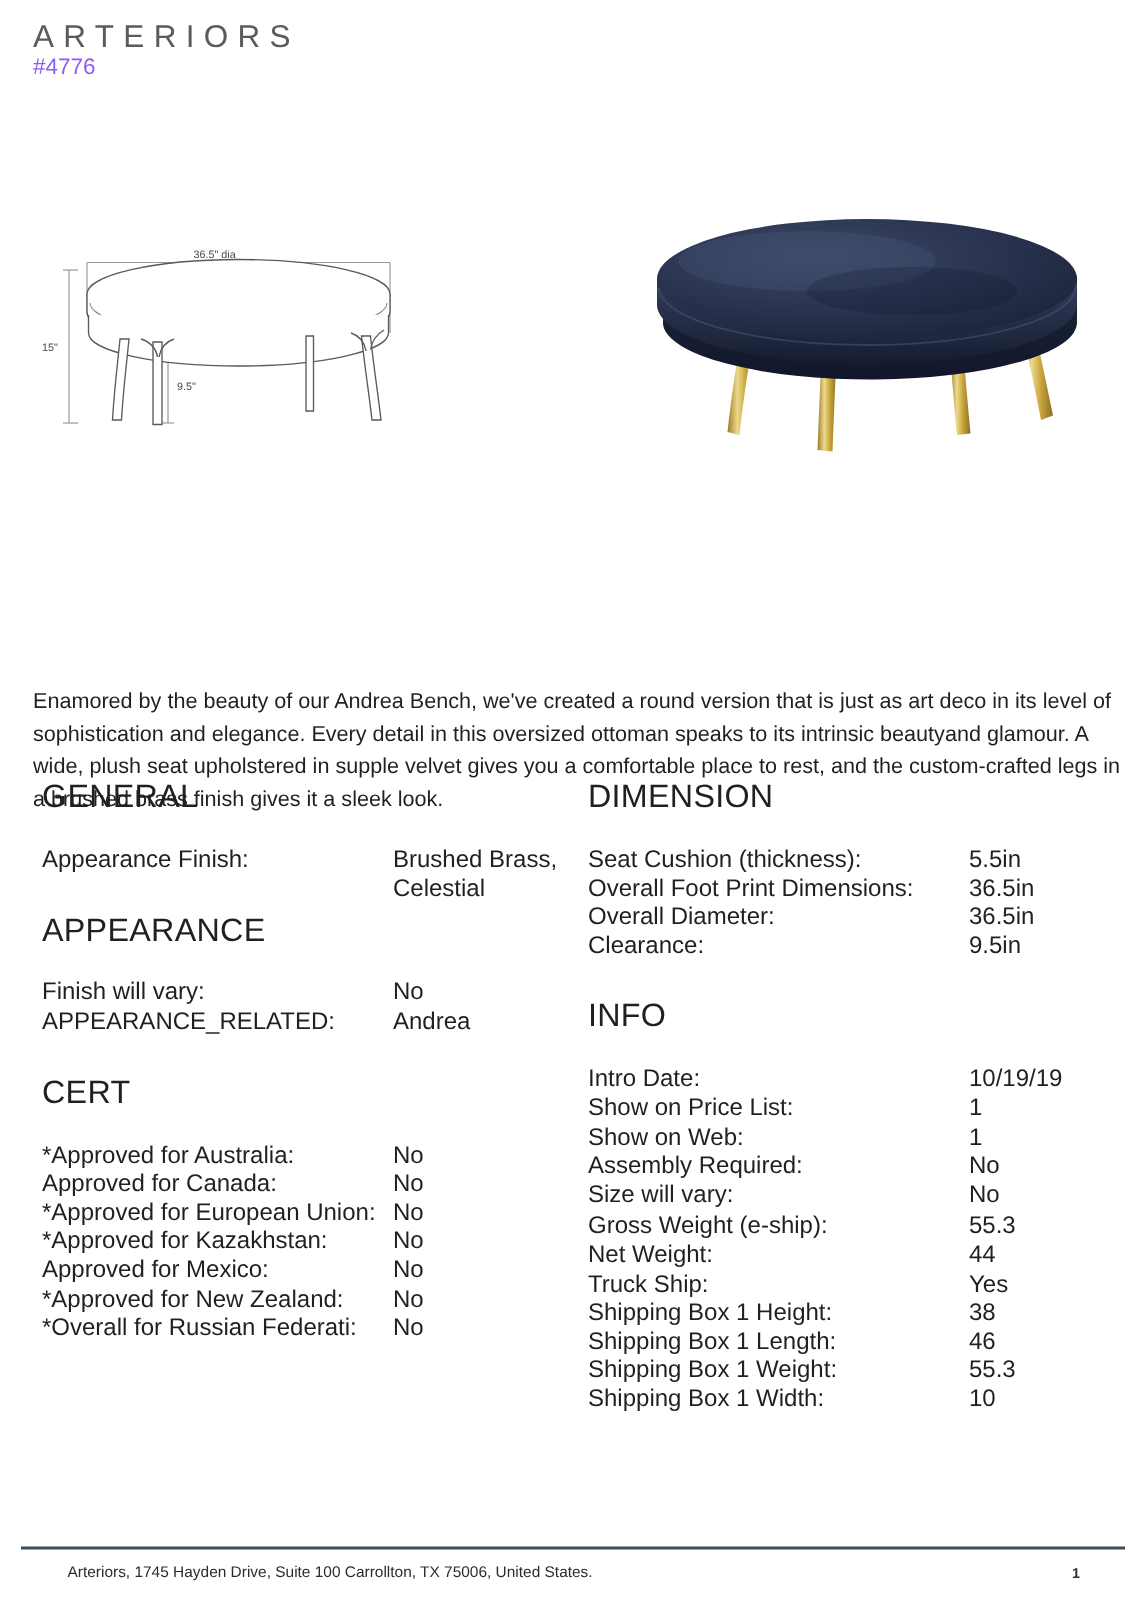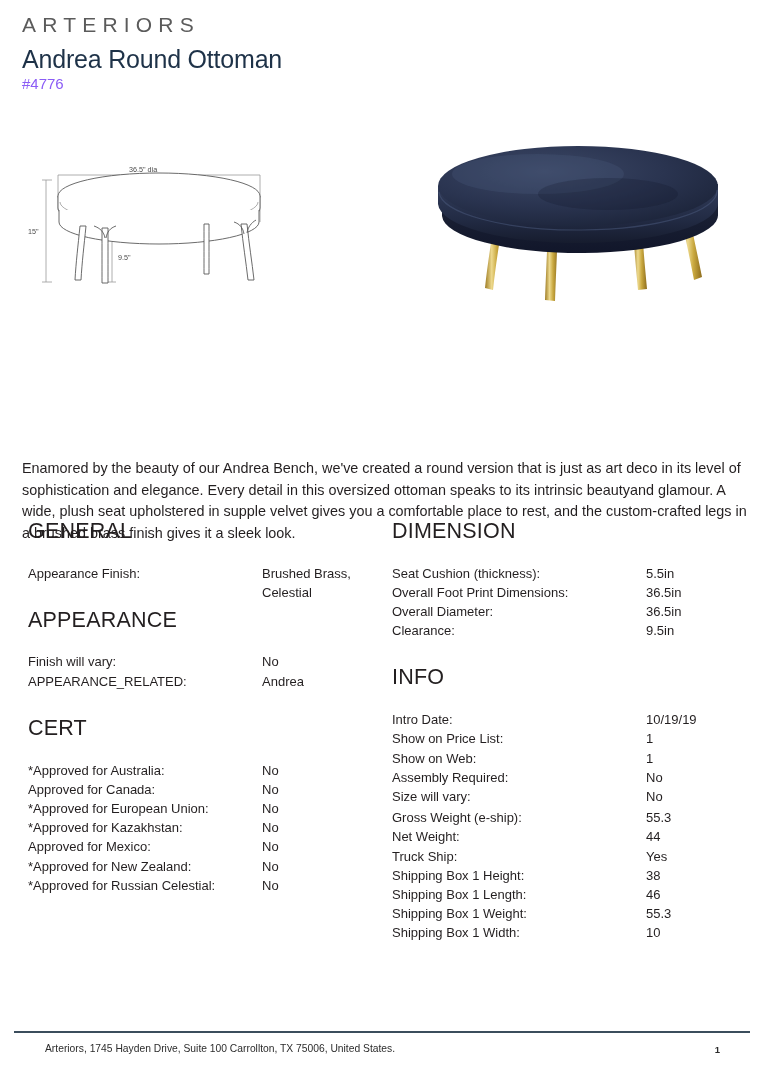--- a/index.html
+++ b/index.html
@@ -85,21 +85,21 @@
     font-weight: 400;
     color: #231f20;
     line-height: 1.1;
     margin: 0 0 20px 0;
     letter-spacing: 0.2px;
   }
   .section + .section .section-title { margin-top: 26px; }
 
   .spec-row {
     display: flex;
-    font-size: 13px;
+    font-size: 16px;
     line-height: 19.2px;
     color: #231f20;
     align-items: flex-start;
   }
   .spec-label { flex: 0 0 auto; }
   .spec-value { position: absolute; white-space: pre-line; }
 
   #col-left .spec-row  { position: relative; min-height: 19.2px; }
   #col-left .spec-value  { left: 234px; }
   #col-right .spec-row { position: relative; min-height: 19.2px; }
@@ -135,21 +135,20 @@
     font-family: "Liberation Sans", sans-serif;
     font-size: 7.2px;
     fill: #4a4a4a;
   }
 </style>
 </head>
 <body>
 
 <div id="header">
   <div id="brand-logo">ARTERIORS</div>
-  <div id="product-title">Andrea Round Ottoman</div>
   <div id="product-sku">#4776</div>
 </div>
 
 <div id="media-row">
 
   <div id="line-drawing">
     <svg width="280" height="160" viewBox="0 0 280 160">
 
       <line x1="30" y1="25" x2="232" y2="25" stroke="#9a9a9a" stroke-width="0.8"></line>
       <line x1="30" y1="25" x2="30" y2="60" stroke="#9a9a9a" stroke-width="0.8"></line>
@@ -282,21 +281,21 @@
       </div>
       <div class="spec-row">
         <span class="spec-label">Approved for Mexico:</span>
         <span class="spec-value">No</span>
       </div>
       <div class="spec-row">
         <span class="spec-label">*Approved for New Zealand:</span>
         <span class="spec-value">No</span>
       </div>
       <div class="spec-row">
-        <span class="spec-label">*Approved for Russian Celestial:</span>
+        <span class="spec-label">*Overall for Russian Federati:</span>
         <span class="spec-value">No</span>
       </div>
     </div>
 
   </div>
 
   <div class="spec-col" id="col-right">
 
     <div class="section">
       <h2 class="section-title">DIMENSION</h2>

